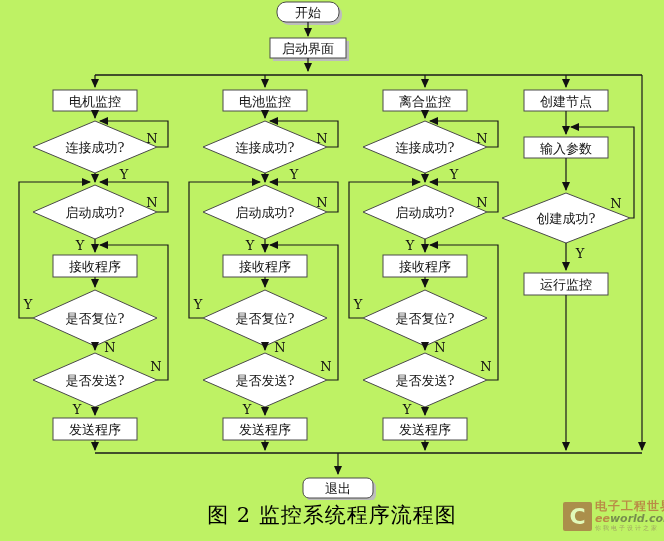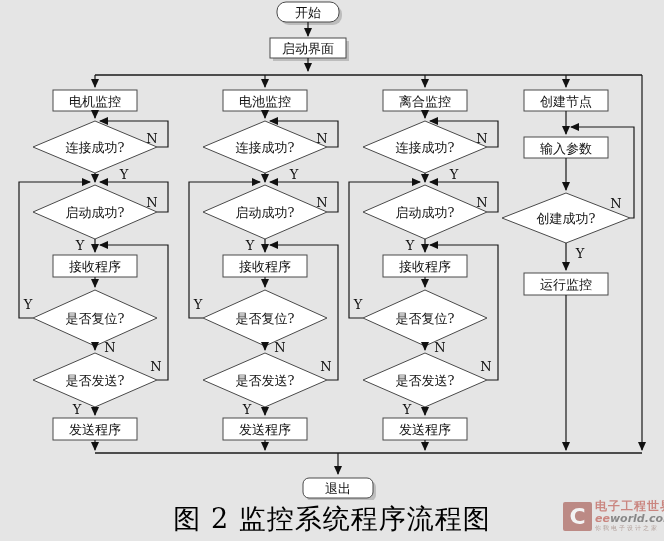--- a/index.html
+++ b/index.html
@@ -1,33 +1,33 @@
 <!DOCTYPE html>
 <html><head>
 <meta charset="utf-8">
 <style>
   html,body{margin:0;padding:0;background:#ffffff;}
   #page{
-    position:relative;width:664px;height:541px;background:#e5e5e5;overflow:hidden;
+    position:relative;width:664px;height:541px;background:#bef264;overflow:hidden;
     font-family:"DejaVu Sans","Liberation Sans",sans-serif;
   }
   svg{position:absolute;left:0;top:0;}
   svg text{
     font-family:"DejaVu Serif","Liberation Serif",serif;
     fill:#111111;font-size:13px;text-anchor:middle;
   }
   svg text.yn{font-size:13px;}
   .nodeshape{fill:#ffffff;stroke:#4a4a4a;stroke-width:1;}
   .shadow{fill:#bdbdbd;stroke:none;}
   .edge{fill:none;stroke:#181818;stroke-width:1.2;}
   .plainline{fill:none;stroke:#181818;stroke-width:1.4;}
   #caption{
     position:absolute;left:0;top:501px;width:664px;text-align:center;
     font-family:"DejaVu Serif","Liberation Serif",serif;
-    font-size:27px;color:#000;letter-spacing:1px;
+    font-size:21px;color:#000;letter-spacing:1px;
   }
   #watermark{
     position:absolute;left:563px;top:500px;width:100px;height:40px;
     display:flex;align-items:flex-start;opacity:0.55;
   }
   #wm-square{
     width:29px;height:29px;background:#9c4038;border-radius:2px;flex:0 0 auto;
     display:flex;align-items:center;justify-content:center;margin-top:2px;
   }
   #wm-square span{

